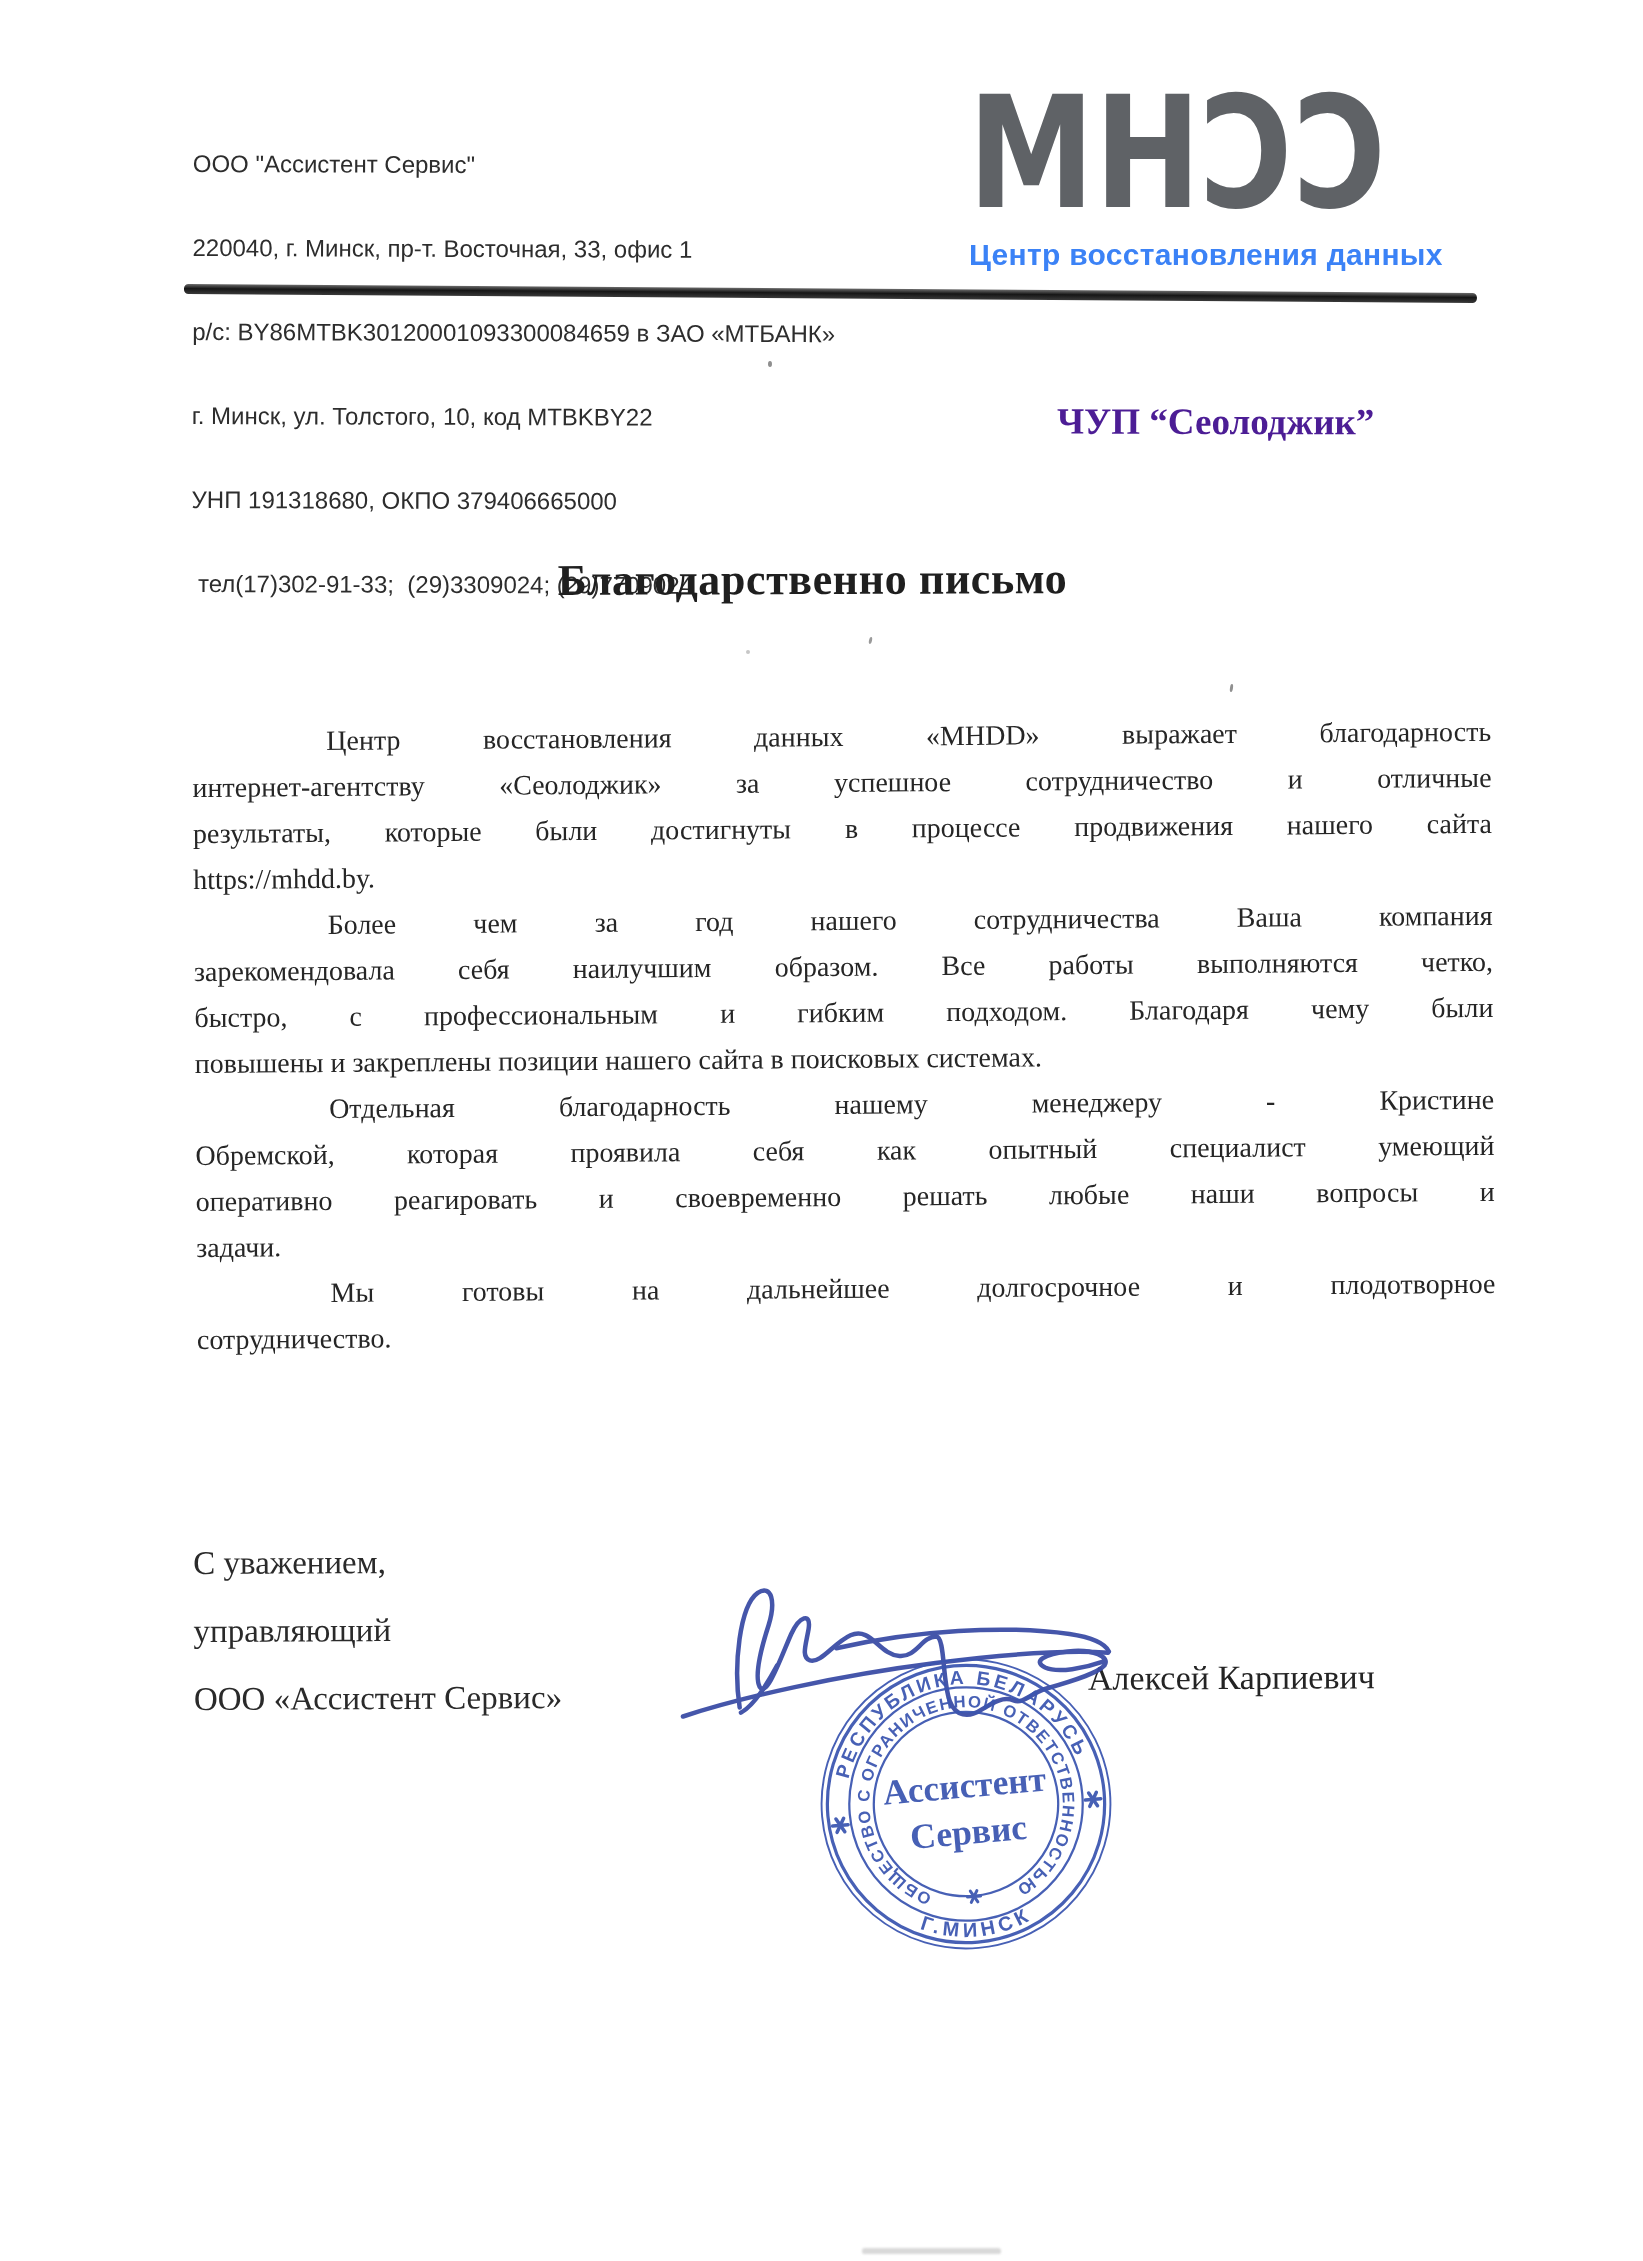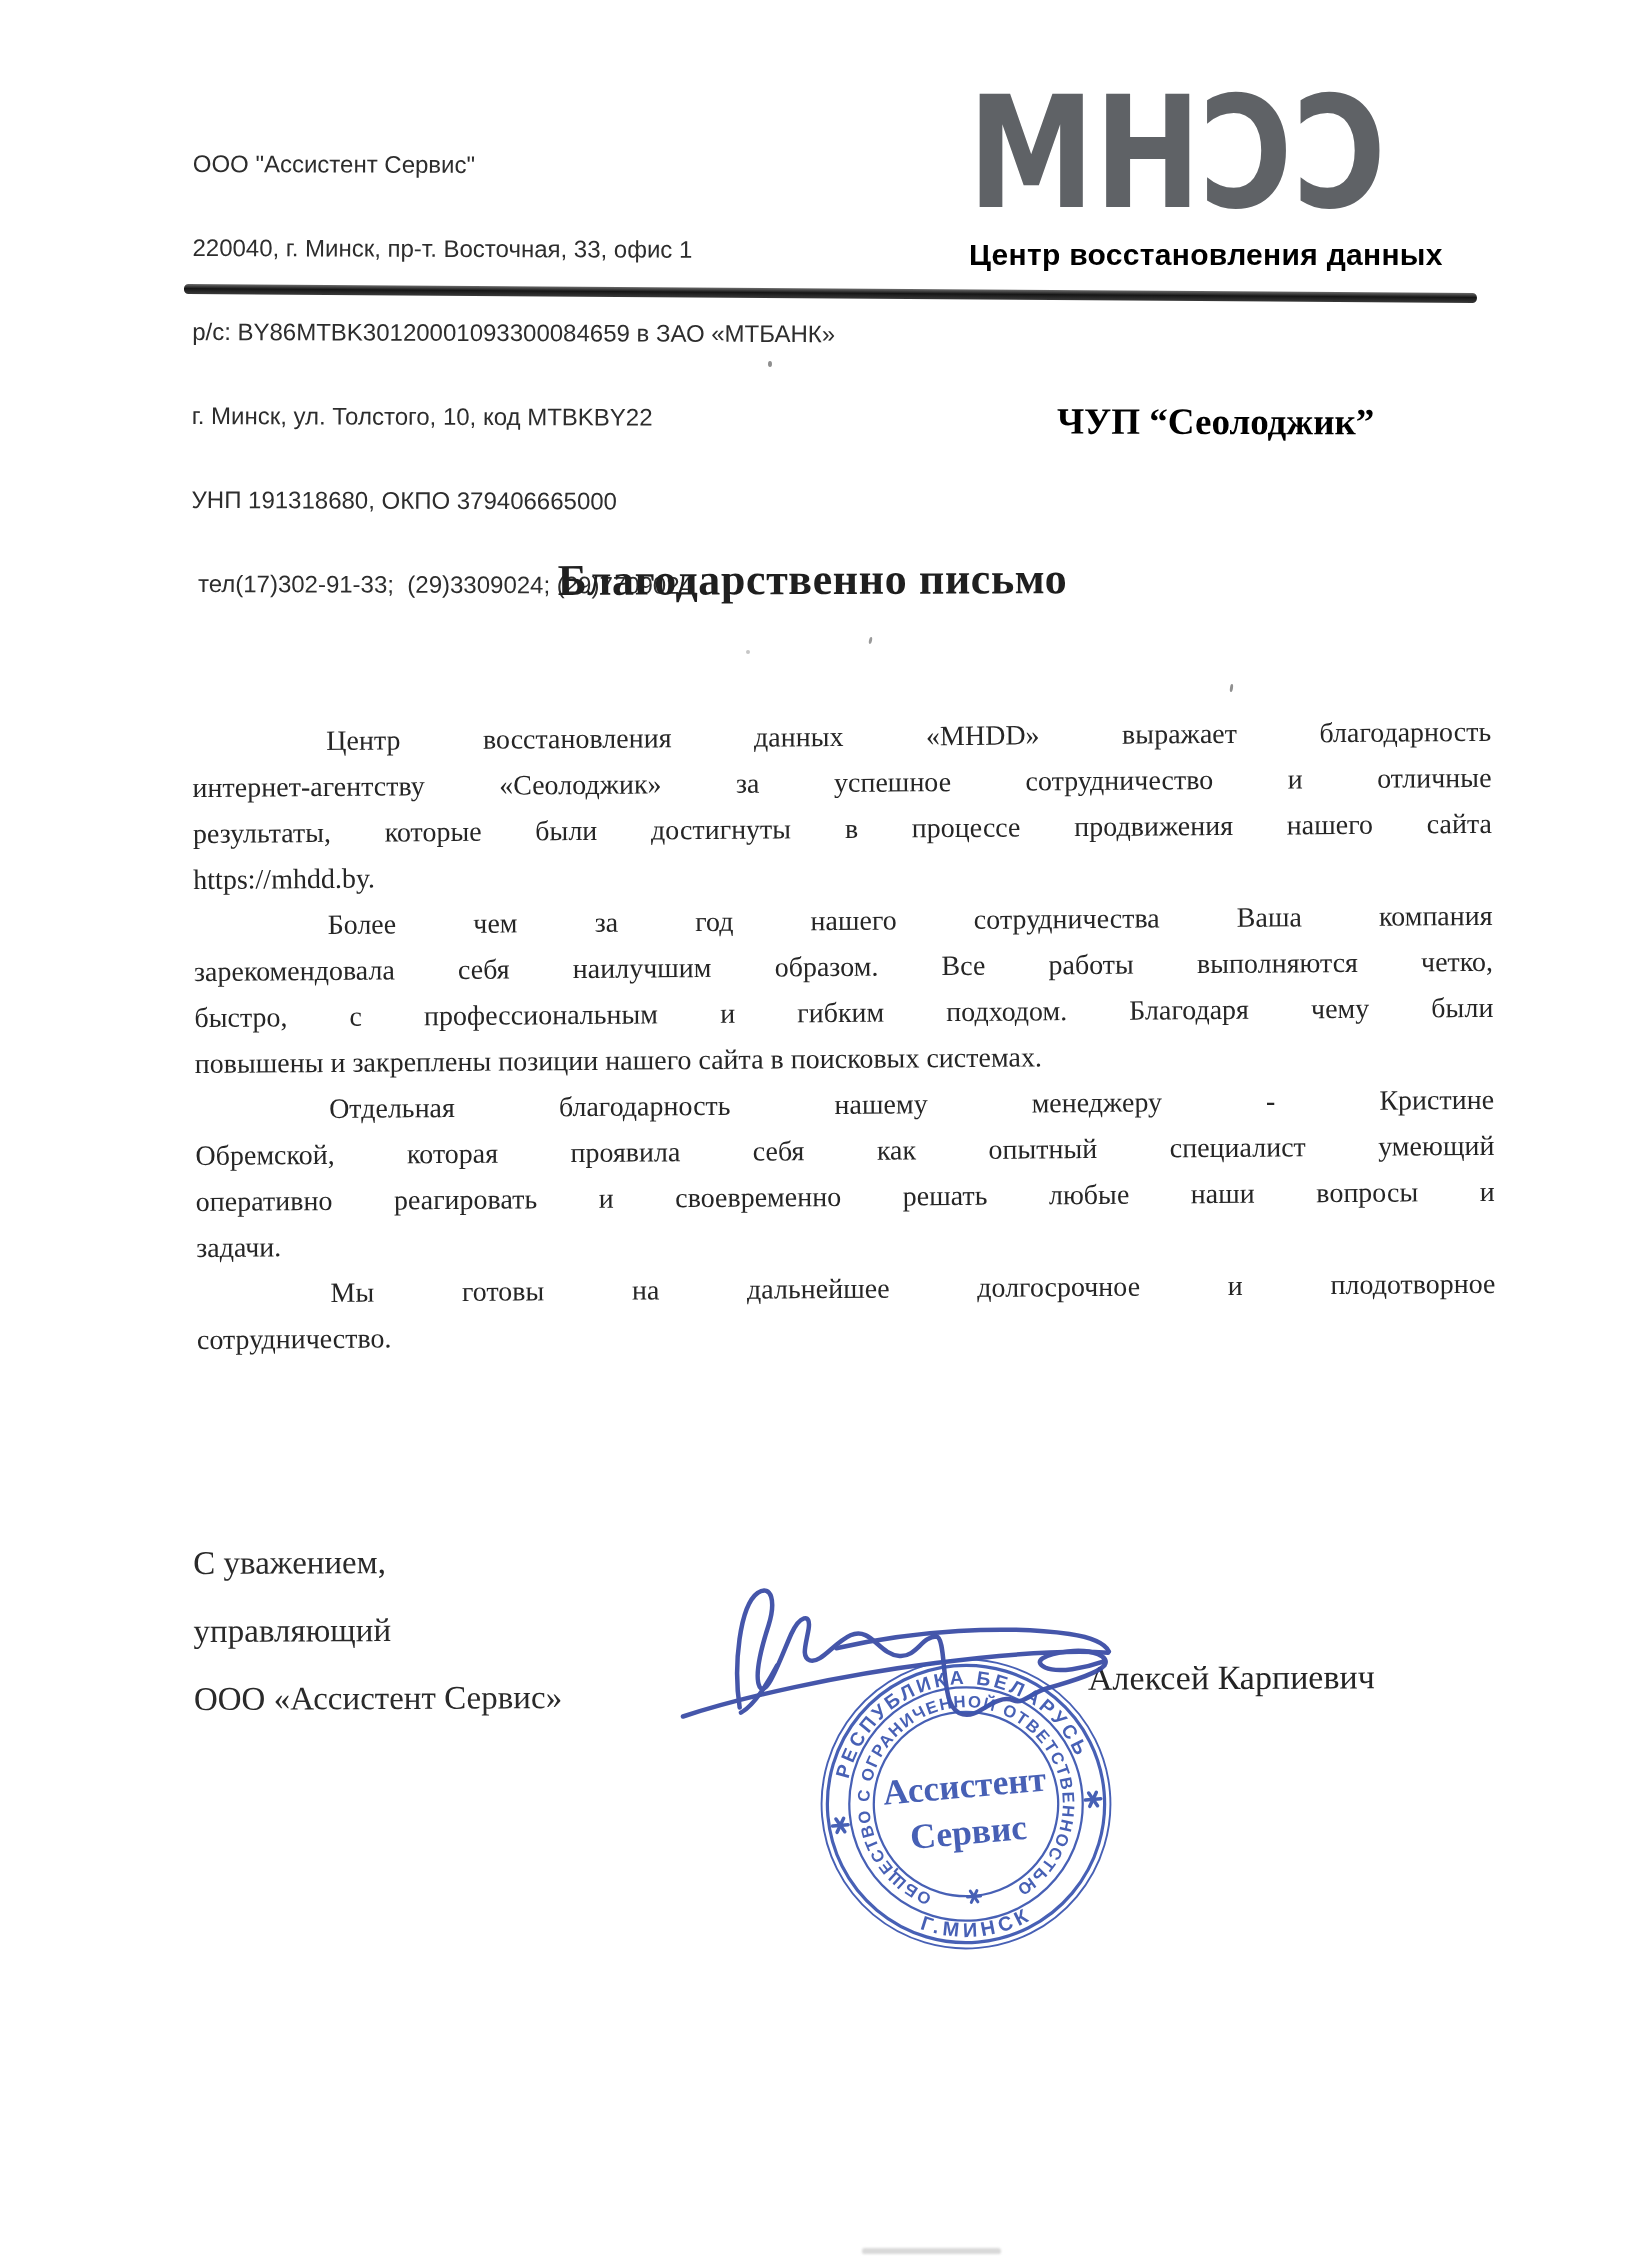--- a/index.html
+++ b/index.html
@@ -9,27 +9,27 @@
   }
   .page{position:absolute;inset:0;background:#ffffff;}
   
   .sender{position:absolute;left:193px;top:94px;font-family:"Liberation Sans",sans-serif;
     font-size:24px;line-height:28px;color:#2d2d2d;white-space:pre;transform:rotate(0.2deg);transform-origin:left top;}
   
   .logo-text{position:absolute;left:968px;top:76px;font-family:"DejaVu Sans",sans-serif;
     font-weight:bold;font-size:155px;line-height:155px;color:#5f6266;letter-spacing:0px;
     transform:scaleX(0.82);transform-origin:left top;white-space:nowrap;}
   .logo-tagline{position:absolute;left:969px;top:238px;font-family:"Liberation Sans",sans-serif;
-    font-weight:bold;font-size:30px;color:#000000;letter-spacing:0.3px;white-space:nowrap;}
+    font-weight:bold;font-size:30px;color:#3b82f6;letter-spacing:0.3px;white-space:nowrap;}
   
   .rule{position:absolute;left:184px;top:284px;width:1293px;height:10.3px;border-radius:4.5px;
     background:linear-gradient(to bottom,#6a6a6a,#161616 45%,#3a3a3a);
     transform:rotate(0.4deg);transform-origin:left top;}
   
-  .recipient{position:absolute;left:1057px;top:400px;font-size:37px;font-weight:bold;color:#000000;
+  .recipient{position:absolute;left:1057px;top:400px;font-size:37px;font-weight:bold;color:#4c1d95;
     transform:rotate(0.15deg);white-space:nowrap;}
   
   .title{position:absolute;left:0;top:554px;width:1643px;text-align:center;font-size:44px;
     font-weight:bold;color:#1f1f1f;letter-spacing:0.6px;transform:translateX(-9px) rotate(-0.2deg);}
   
   .bodytext{position:absolute;left:192px;top:719px;width:1299px;font-size:28px;color:#262626;
     transform:rotate(-0.45deg);transform-origin:left top;}
   .bl{height:46px;line-height:46px;text-align:justify;text-align-last:justify;white-space:normal;}
   .bl.first{text-indent:134px;}
   .bl.last{text-align-last:left;}

